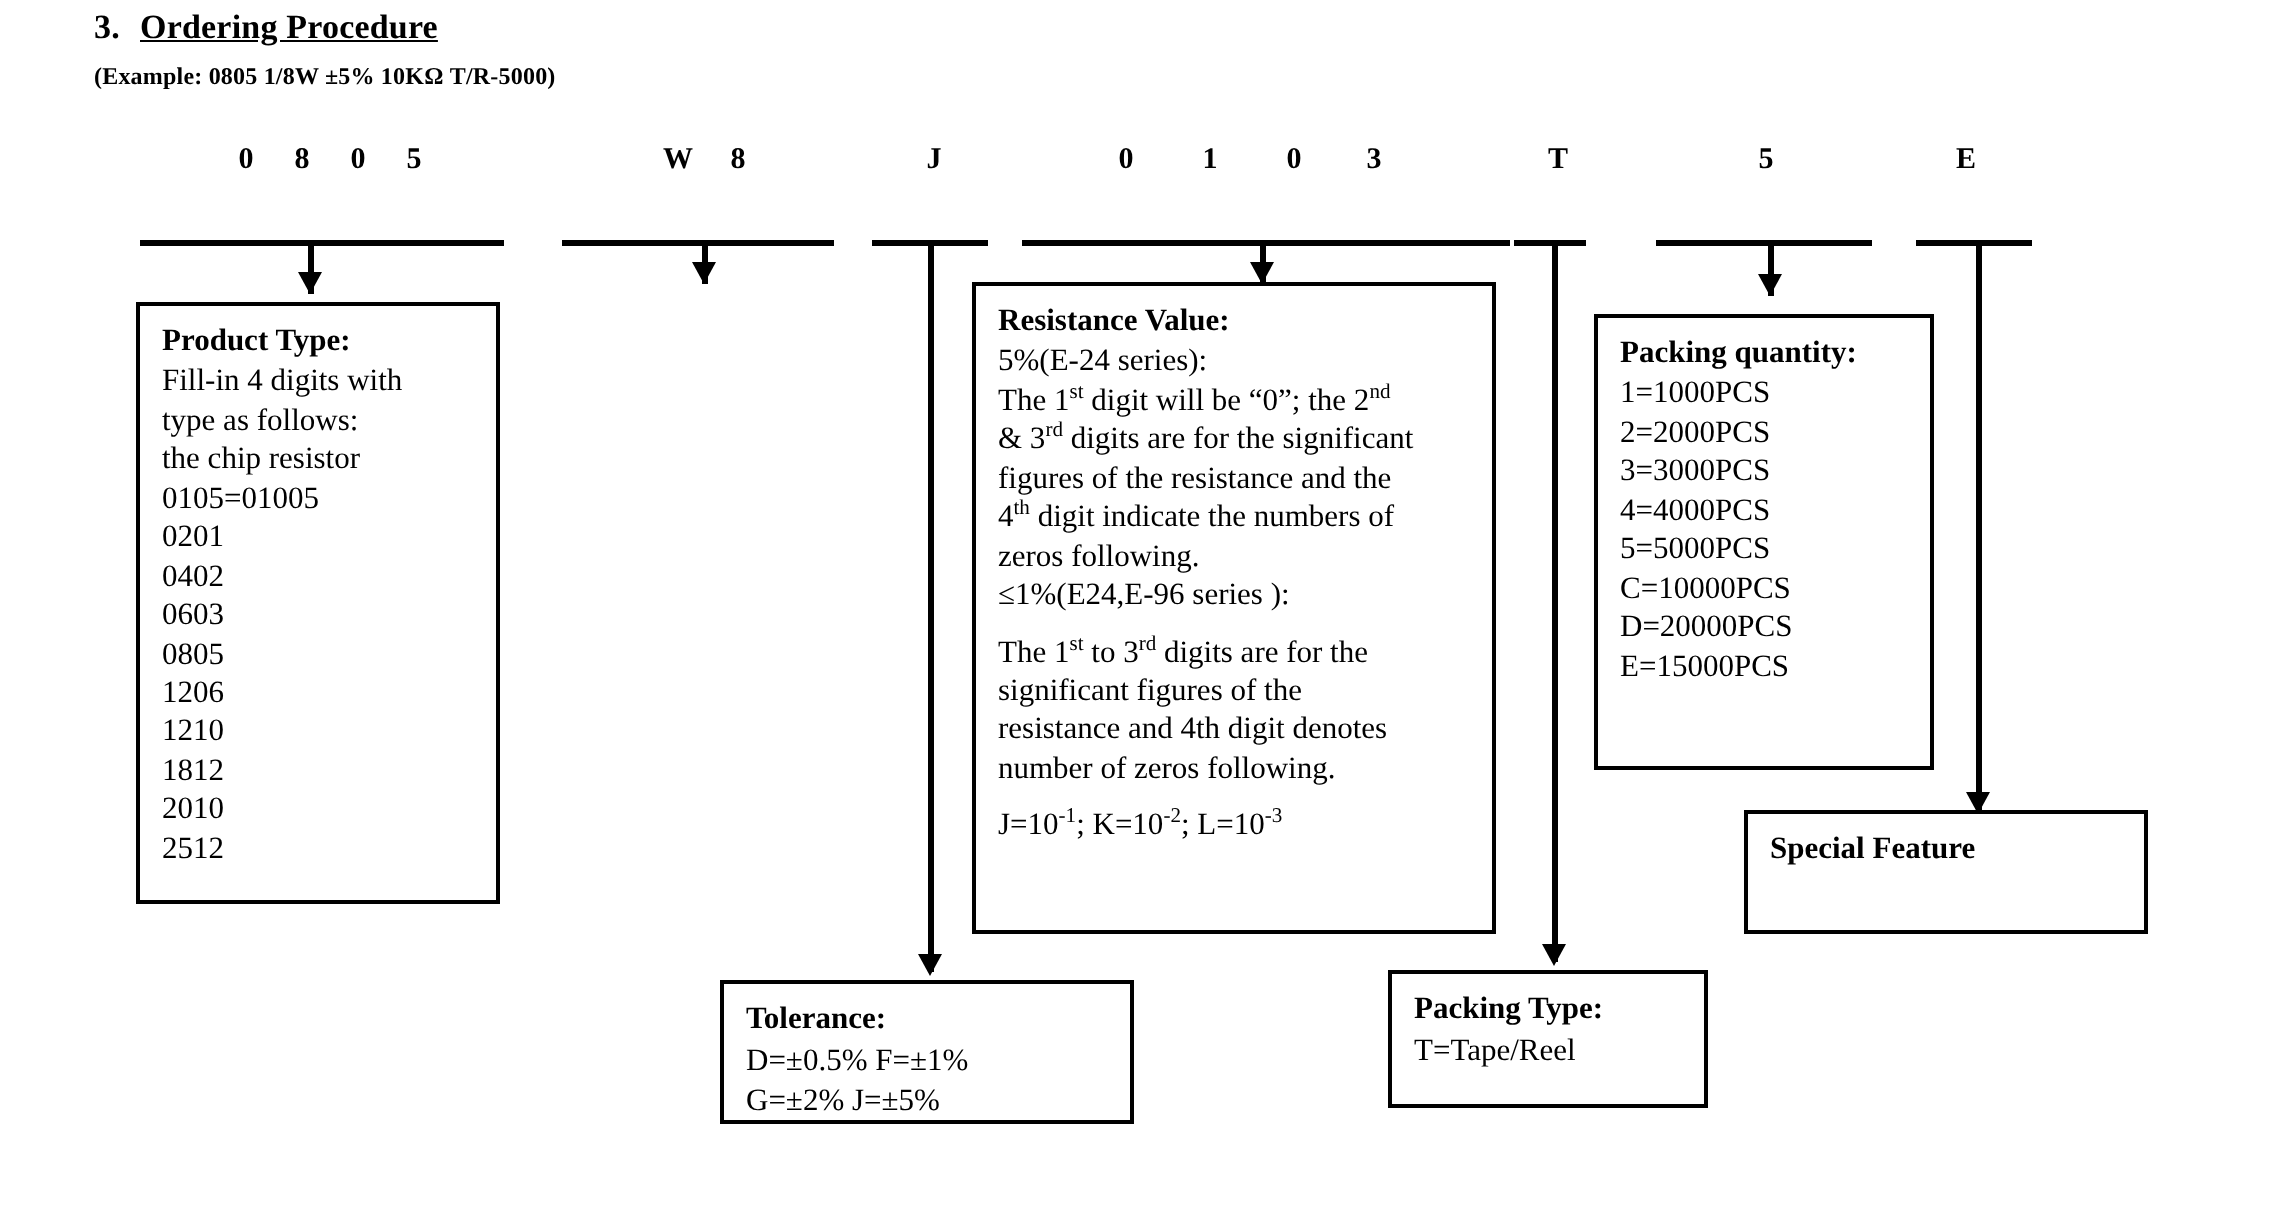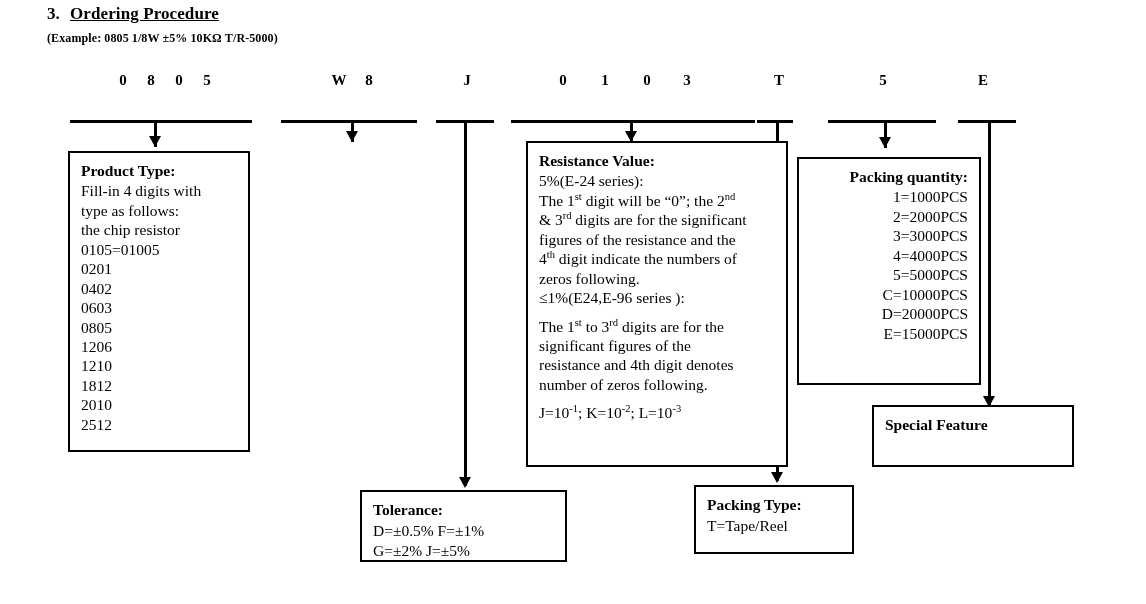--- a/index.html
+++ b/index.html
@@ -122,21 +122,21 @@
     <span class="line">0603</span>
     <span class="line">0805</span>
     <span class="line">1206</span>
     <span class="line">1210</span>
     <span class="line">1812</span>
     <span class="line">2010</span>
     <span class="line">2512</span>
   </div>
 
 
-  <div class="box tight" style="left:486px; top:141px; width:262px; height:326px;margin-left:40px;">
+  <div class="box tight" style="left:486px; top:141px; width:262px; height:326px;">
     <span class="title">Resistance Value:</span>
     <span class="line">5%(E-24 series):</span>
 
     <span class="line"><span>The 1</span><sup>st</sup><span> digit will be “0”; the 2</span><sup>nd</sup></span>
 
     <span class="line"><span>&amp; 3</span><sup>rd</sup><span> digits are for the significant</span></span>
 
     <span class="line">figures of the resistance and the</span>
 
     <span class="line"><span>4</span><sup>th</sup><span> digit indicate the numbers of</span></span>
@@ -148,21 +148,21 @@
     <span class="line"><span>The 1</span><sup>st</sup><span> to 3</span><sup>rd</sup><span> digits are for the</span></span>
 
     <span class="line">significant figures of the</span>
     <span class="line">resistance and 4th digit denotes</span>
     <span class="line">number of zeros following.</span>
     <span class="gap"></span>
 
     <span class="line"><span>J=10</span><sup>-1</sup><span>; K=10</span><sup>-2</sup><span>; L=10</span><sup>-3</sup></span>
   </div>
 
-  <div class="box tight" style="left:797px; top:157px; width:184px; height:228px;text-align:right;">
+  <div class="box tight" style="left:797px; top:157px; width:170px; height:228px;">
     <span class="title">Packing quantity:</span>
     <span class="line">1=1000PCS</span>
     <span class="line">2=2000PCS</span>
     <span class="line">3=3000PCS</span>
     <span class="line">4=4000PCS</span>
     <span class="line">5=5000PCS</span>
     <span class="line">C=10000PCS</span>
     <span class="line">D=20000PCS</span>
     <span class="line">E=15000PCS</span>
   </div>

